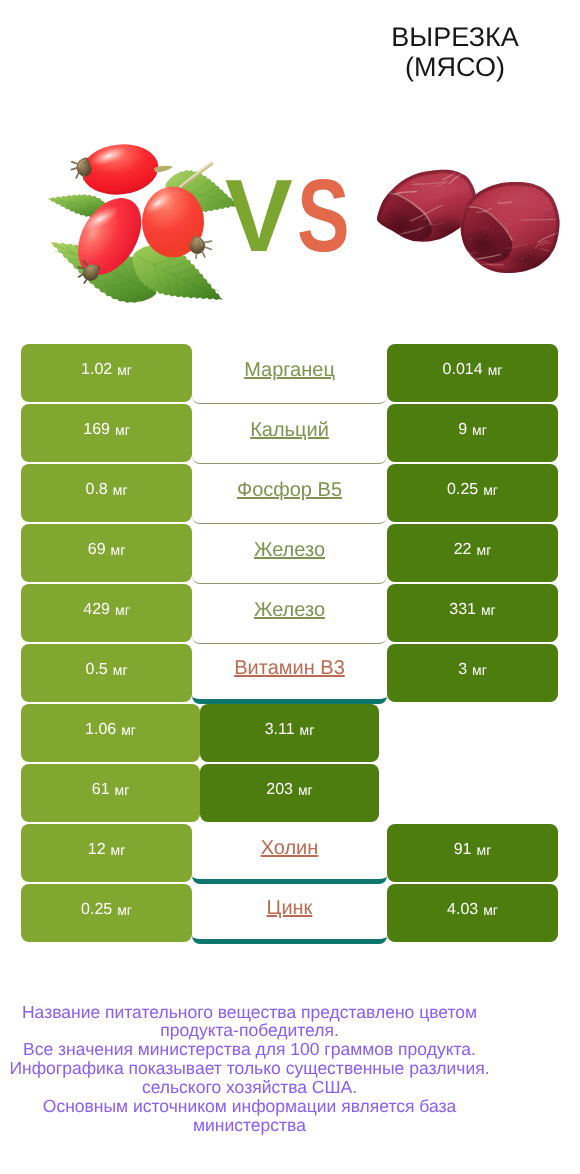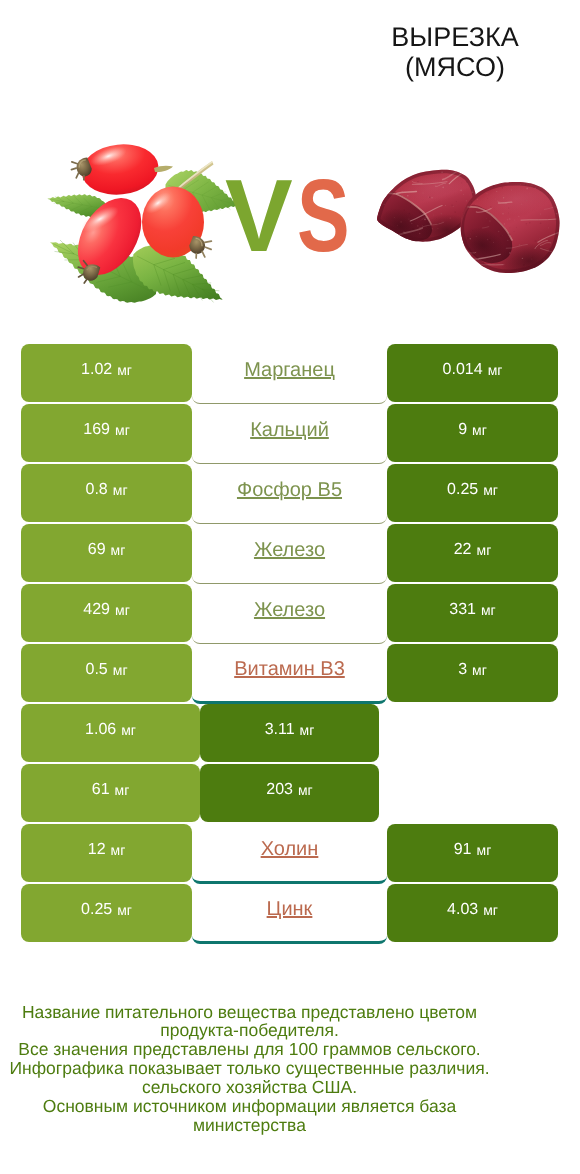--- a/index.html
+++ b/index.html
@@ -19,24 +19,24 @@
   .vs .s{color:#E2694A;left:297px;transform:scaleX(0.766);}
 
   .table{position:absolute;left:21px;top:344px;width:537px;}
   .row{position:relative;height:58px;margin-bottom:2px;display:flex;}
   .cell{display:flex;align-items:center;justify-content:center;box-sizing:border-box;padding-bottom:6px;border-radius:8px;}
   .cL,.cR{width:179px;color:#fff;font-size:16px;font-weight:400;letter-spacing:0;}
   .cM{width:204px;background:#fff;font-weight:400;font-size:20px;height:60px;box-sizing:border-box;text-decoration:underline;}
   .green{background:#82A730;}
   .orange{background:#4d7c0f;}
   .mgreen{color:#7D934E;border-bottom:1px solid #90996A;}
-  .morange{color:#BB6A4F;border-bottom:3px solid #0f766e;}
+  .morange{color:#BB6A4F;border-bottom:5px solid #0f766e;}
   .unit{font-size:14px;margin-left:5px;font-weight:400;}
 
-  .footer{position:absolute;left:0;top:1002.5px;width:499px;text-align:center;font-size:17.5px;line-height:18.9px;color:#4d7c0f;}
+  .footer{position:absolute;left:0;top:1002.5px;width:499px;text-align:center;font-size:17.5px;line-height:18.9px;color:#8b5cf6;}
 </style>
 </head>
 <body>
 
 <div class="page">
 
   <div class="title right">
     <div>ВЫРЕЗКА</div>
     <div>(МЯСО)</div>
   </div>
@@ -572,18 +572,18 @@
         <div class="cell cR orange">
           <span>4.03</span>
           <span class="unit">мг</span>
         </div>
       </div>
     </div>
 
   <div class="footer" id="ftr">
       <div>Название питательного вещества представлено цветом</div>
       <div>продукта-победителя.</div>
-      <div>Все значения представлены для 100 граммов сельского.</div>
+      <div>Все значения министерства для 100 граммов продукта.</div>
       <div>Инфографика показывает только существенные различия.</div>
       <div>сельского хозяйства США.</div>
       <div>Основным источником информации является база министерства</div>
     </div>
 </div>
 
 </body></html>

